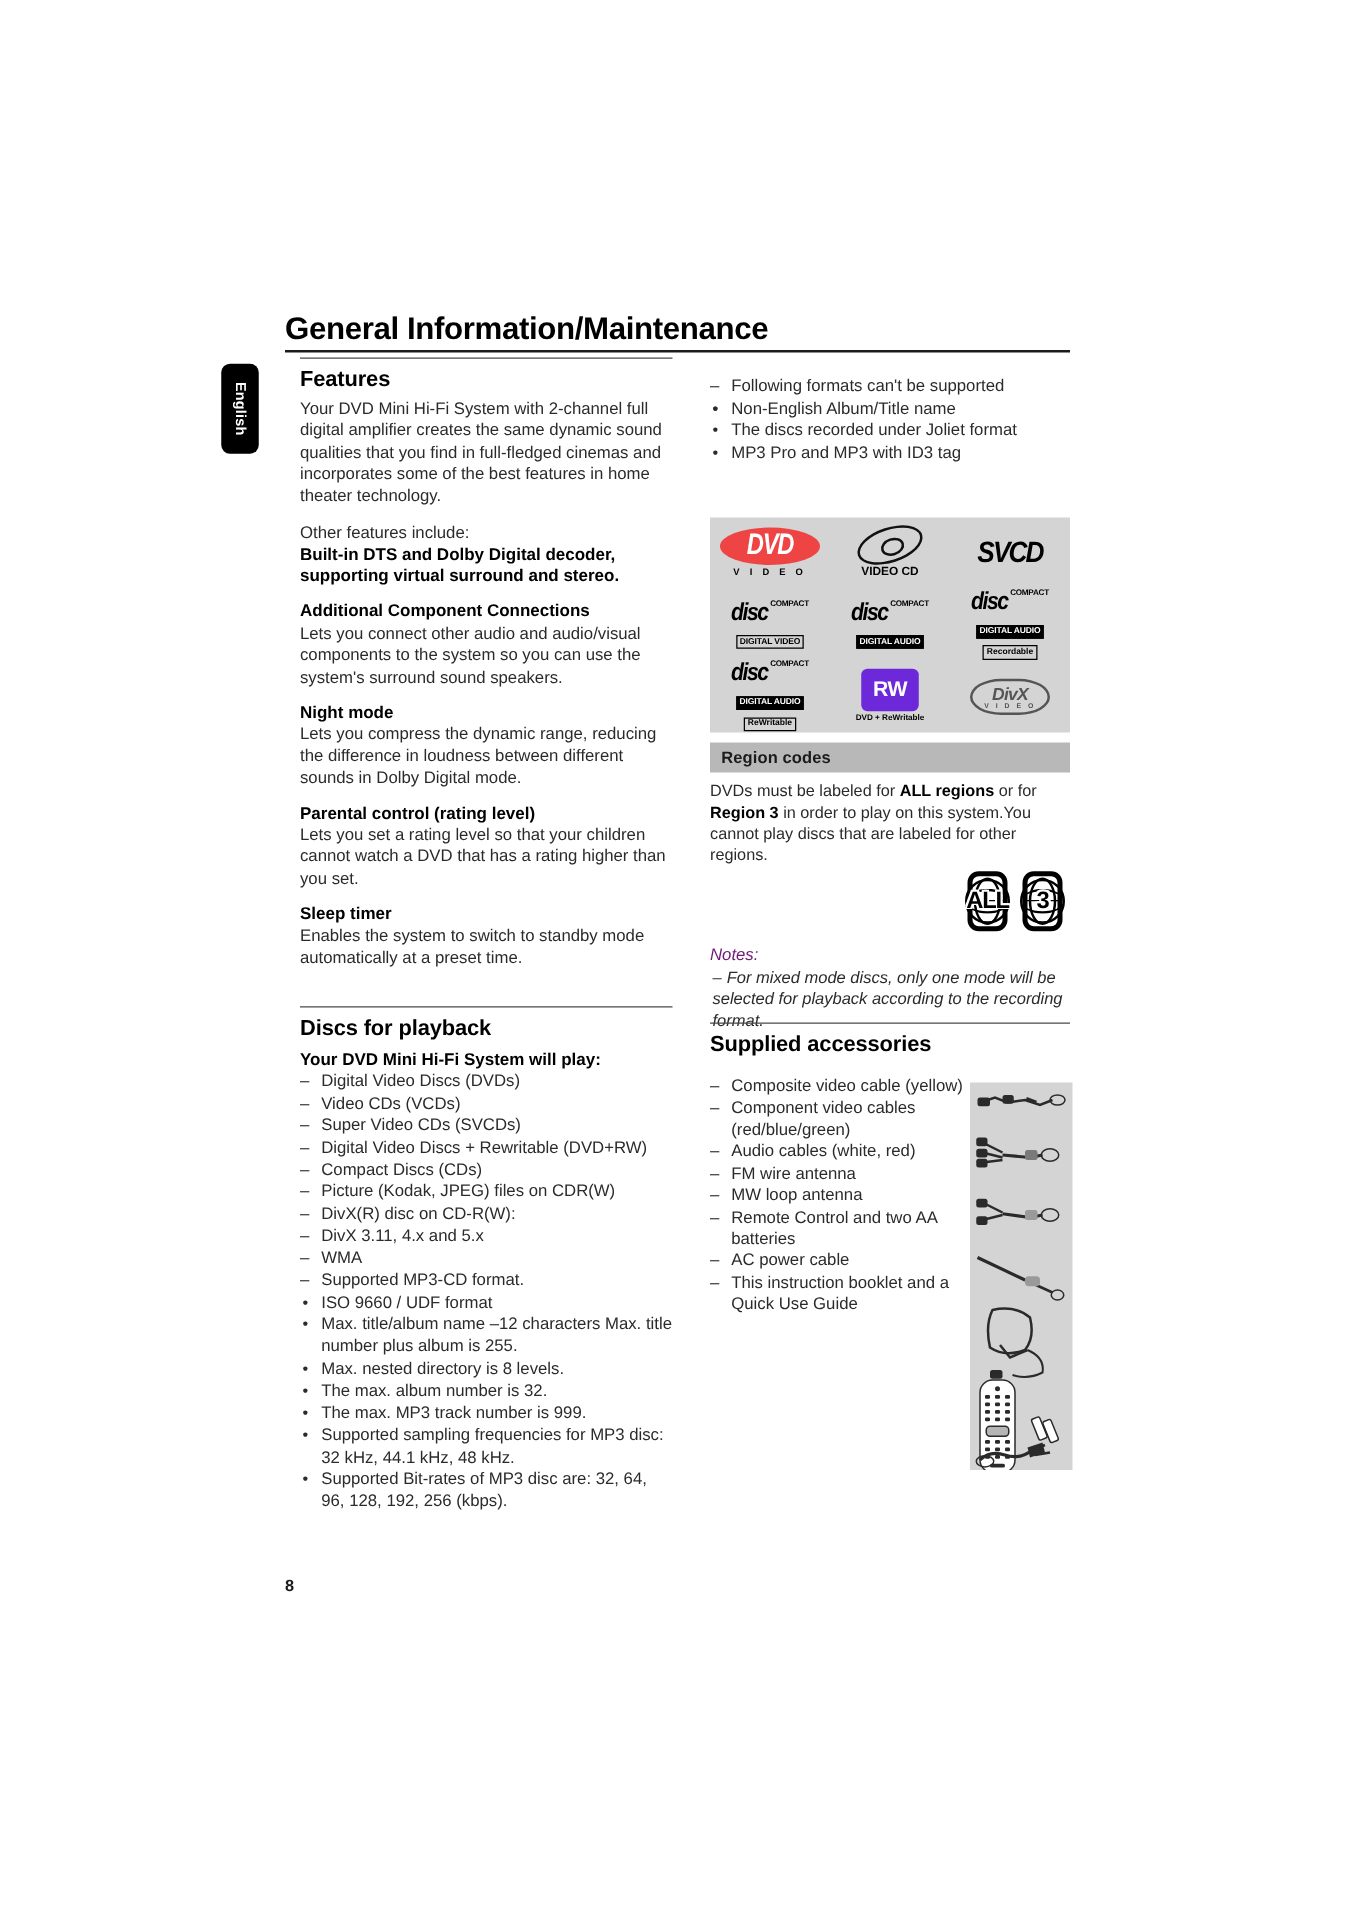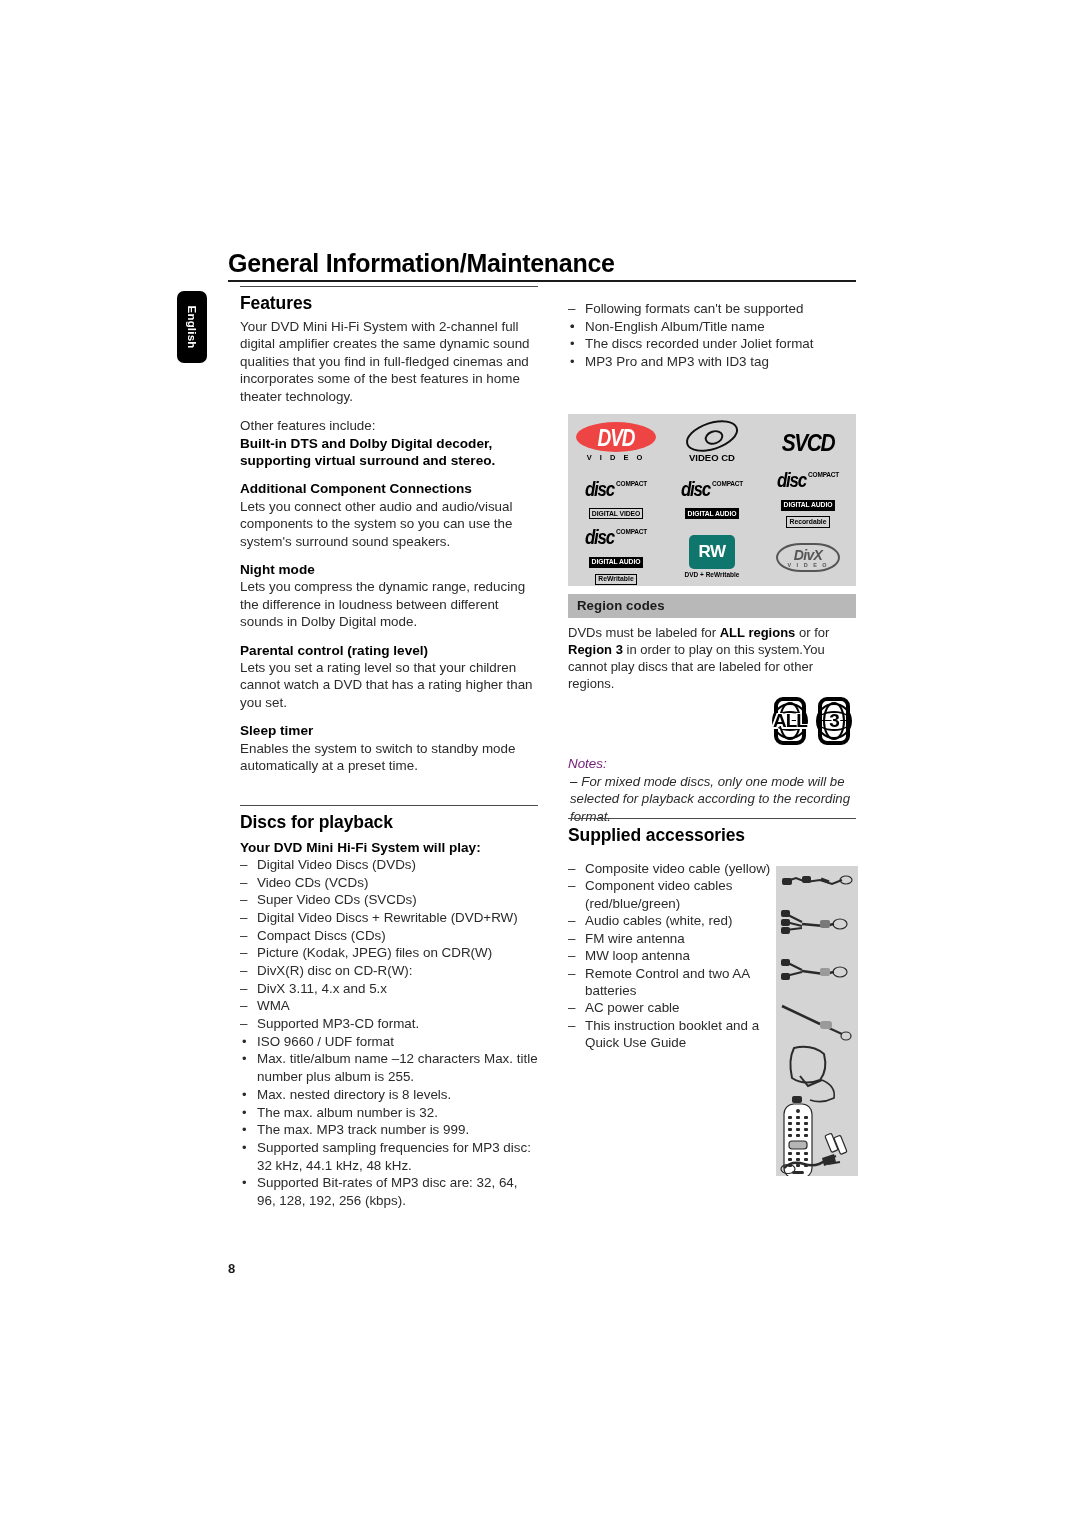--- a/index.html
+++ b/index.html
@@ -236,21 +236,21 @@
   .cd-band2 {
     font-size: 6.8px; font-weight: bold; color:#000;
     display:inline-block; line-height:1.25; padding: 0.5px 2px;
     border:1.2px solid #000; margin-top:1px;
   }
 
   
   .rw-logo { display:inline-block; text-align:center; }
   .rw-box {
     width: 46px; height: 34px;
-    background: #0f766e;
+    background: #6d28d9;
     border-radius: 5px;
     display:flex; align-items:center; justify-content:center;
     margin: 0 auto;
     text-align: right;
   }
   .rw-box span {
     color:#fff; font-size: 17px; font-weight:bold; letter-spacing:-0.5px;
   }
   .rw-sub { font-size: 6.5px; font-weight:bold; margin-top:3px; color:#000; }
 

